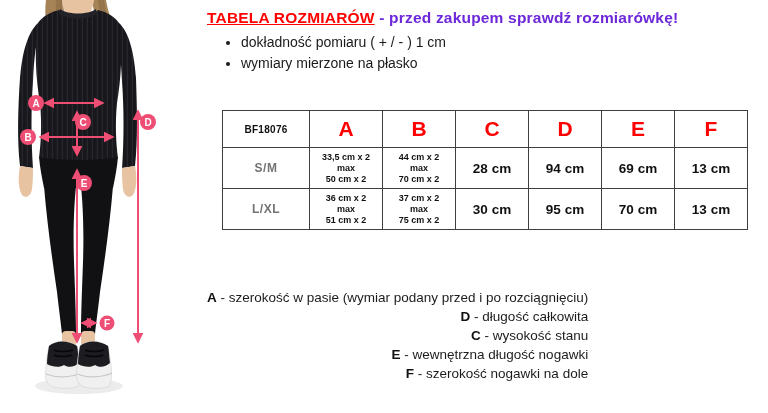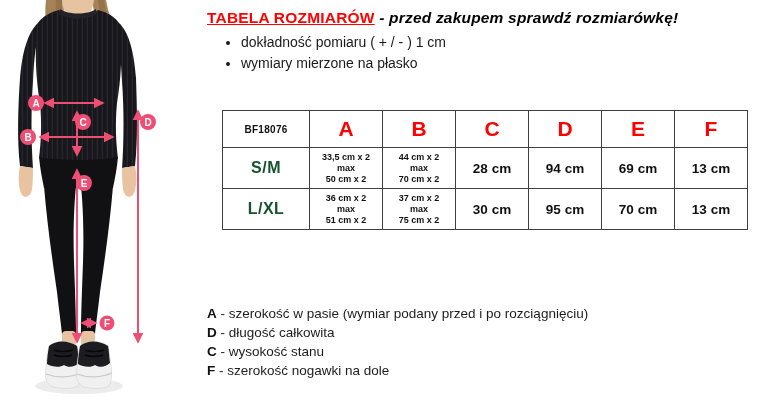--- a/index.html
+++ b/index.html
@@ -6,42 +6,42 @@
   .page {
     position:relative; width:768px; height:413px; background:#ffffff;
     font-family:"Liberation Sans", sans-serif; overflow:hidden; color:#1a1a1a;
   }
   
   .model-wrap { position:absolute; left:0; top:0; width:200px; height:413px; }
   
   .content-header { position:absolute; left:207px; top:9px; width:556px; }
   .title-line { font-size:15.5px; font-weight:bold; letter-spacing:.2px; }
   .title-red { color:#ff0000; text-decoration:underline; }
-  .title-rest { color:#000000;font-style:italic; }
+  .title-rest { color:#6d28d9; }
   .bullets { margin:7px 0 0 0; padding-left:34px; list-style:disc; }
   .bullets li { font-size:14px; font-weight:normal; margin-bottom:4px; line-height:17px; }
   
   .size-table {
     position:absolute; left:222px; top:110px; border-collapse:collapse;
     table-layout:fixed; text-align:center;
   }
   .size-table th, .size-table td {
     border:1px solid #3f3f3f; text-align:center; vertical-align:middle; padding:0;
   }
   .col-code { width:86px; }
   .col-letter { width:72px; }
   .row-head { height:37px; }
   .row-data { height:41px; }
   .code-cell { font-size:10px; font-weight:bold; color:#101010; letter-spacing:.3px; }
   .letter-cell { font-size:21px; font-weight:bold; color:#ff0000; }
-  .size-cell { font-size:16px; font-weight:bold; color:#14532d; letter-spacing:.5px; }
+  .size-cell { font-size:12px; font-weight:bold; color:#737373; letter-spacing:.5px; }
   .val-cell { font-size:13.5px; font-weight:bold; color:#101010; }
   .small-cell { font-size:9px; font-weight:bold; color:#101010; line-height:11px; }
   
-  .legend { position:absolute; left:207px; top:304px; }
+  .legend { position:absolute; left:207px; top:288px;text-align:right; }
   .legend-line { font-size:13.5px; line-height:19px; color:#1c1c1c; }
   .legend-letter { font-weight:bold; color:#111; }
 </style>
 </head>
 <body>
 
 <div class="page">
 
   <div class="model-wrap">
     <svg width="200" height="413" viewBox="0 0 200 413" xmlns="http://www.w3.org/2000/svg">
@@ -206,17 +206,20 @@
     <div class="legend-line">
       <span class="legend-letter">A</span><span> - </span><span>szerokość w pasie (wymiar podany przed i po rozciągnięciu)</span>
     </div>
     <div class="legend-line">
       <span class="legend-letter">D</span><span> - </span><span>długość całkowita</span>
     </div>
     <div class="legend-line">
       <span class="legend-letter">C</span><span> - </span><span>wysokość stanu</span>
     </div>
     <div class="legend-line">
+      <span class="legend-letter">E</span><span> - </span><span>wewnętrzna długość nogawki</span>
+    </div>
+    <div class="legend-line">
       <span class="legend-letter">F</span><span> - </span><span>szerokość nogawki na dole</span>
     </div>
   </div>
 
 </div>
 
 </body></html>

